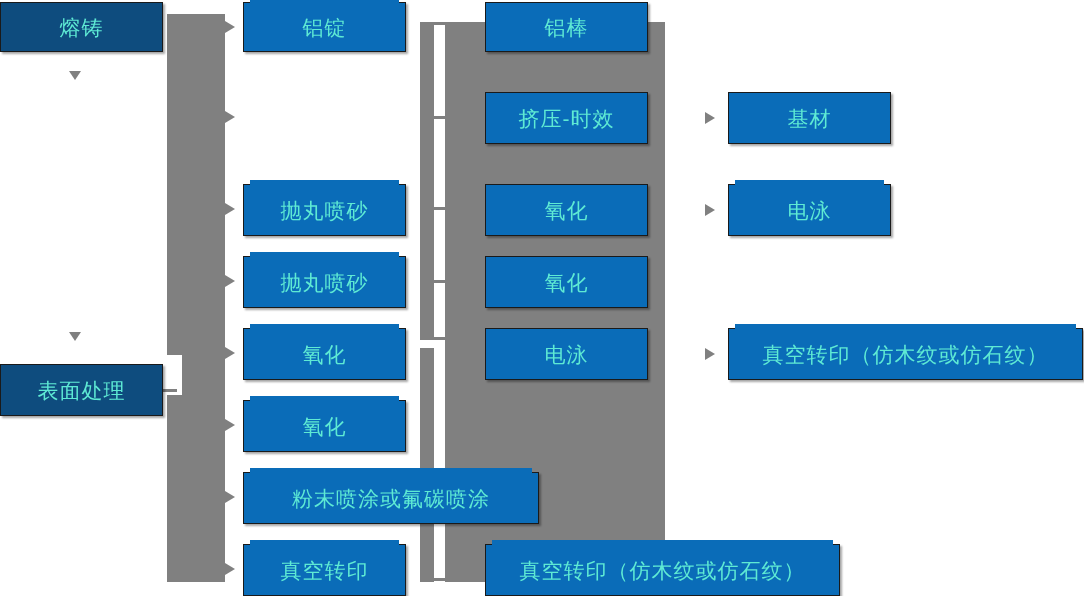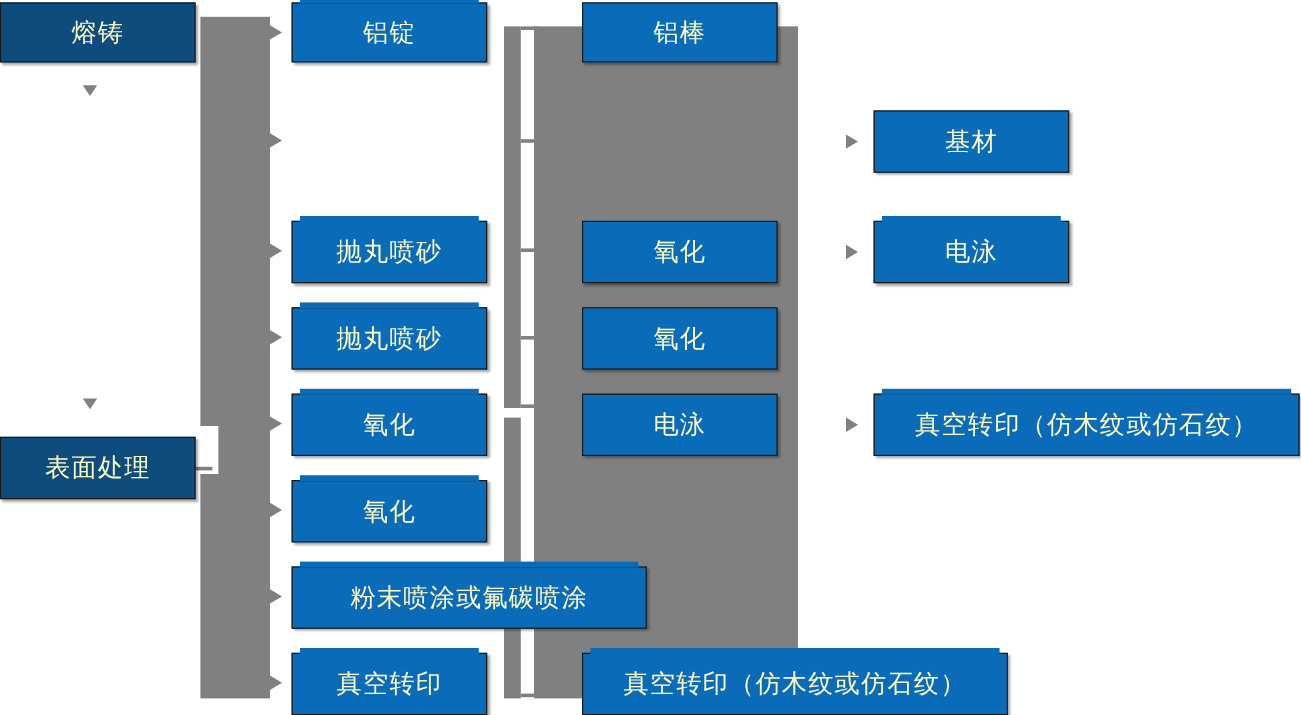--- a/index.html
+++ b/index.html
@@ -49,21 +49,21 @@
     border-top: 9px solid #808080;
   }
 
   
   .box {
     position: absolute;
     box-sizing: border-box;
     display: flex;
     align-items: center;
     justify-content: center;
-    color: #fef9c3;
+    color: #5eead4;
     font-size: 21px;
     line-height: 1;
     letter-spacing: 1px;
     border: 1px solid #1a1a1a;
     box-shadow: 2px 2px 2px rgba(0,0,0,0.35);
     white-space: nowrap;
   }
   .box.dark {
     background: #0E4C7E;
   }
@@ -150,20 +150,23 @@
   <div class="box light lip" style="left:243px; top:472px; width:296px; height:52px;">
     <span class="label">粉末喷涂或氟碳喷涂</span>
   </div>
   <div class="box light lip" style="left:243px; top:544px; width:163px; height:52px;">
     <span class="label">真空转印</span>
   </div>
 
   <div class="box light" style="left:485px; top:2px; width:163px; height:50px;">
     <span class="label">铝棒</span>
   </div>
+  <div class="box light" style="left:485px; top:92px; width:163px; height:52px;">
+    <span class="label">挤压-时效</span>
+  </div>
   <div class="box light" style="left:485px; top:184px; width:163px; height:52px;">
     <span class="label">氧化</span>
   </div>
   <div class="box light" style="left:485px; top:256px; width:163px; height:52px;">
     <span class="label">氧化</span>
   </div>
   <div class="box light" style="left:485px; top:328px; width:163px; height:52px;">
     <span class="label">电泳</span>
   </div>
   <div class="box light lip" style="left:485px; top:544px; width:355px; height:52px;">

